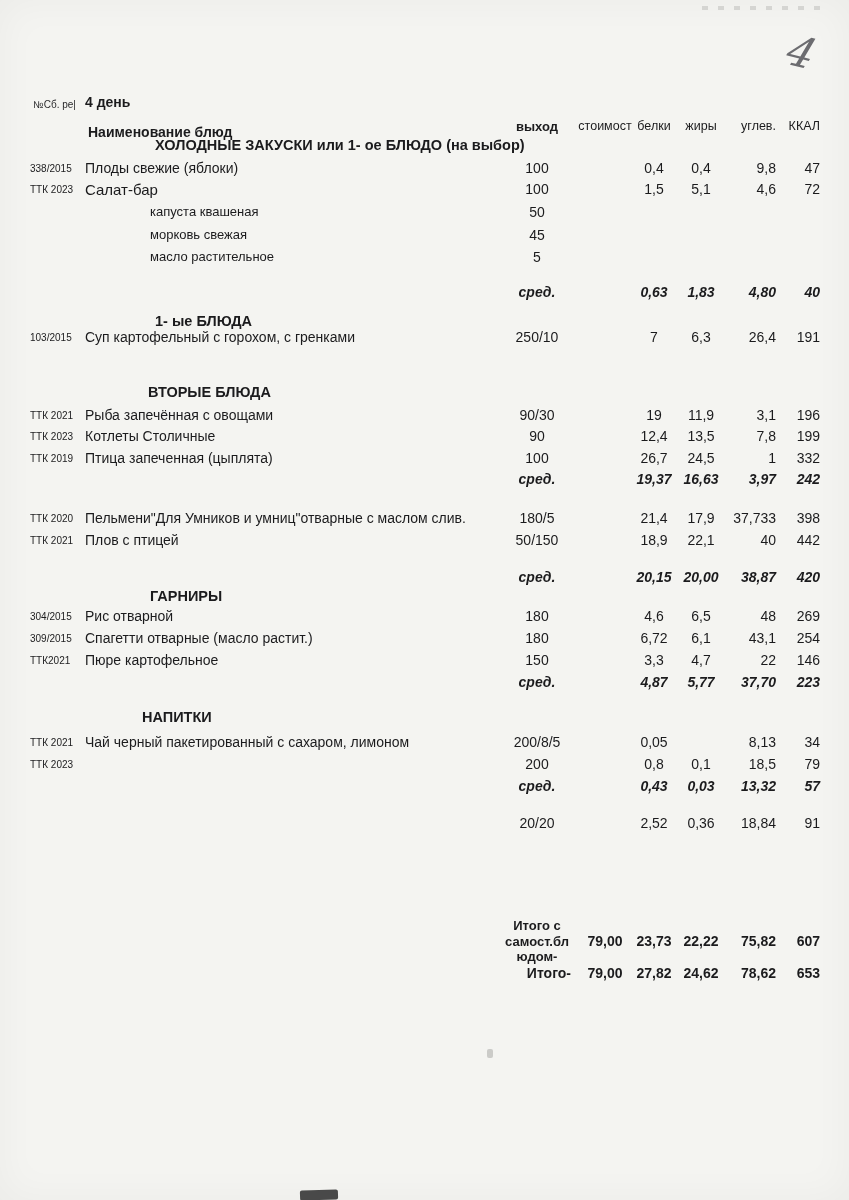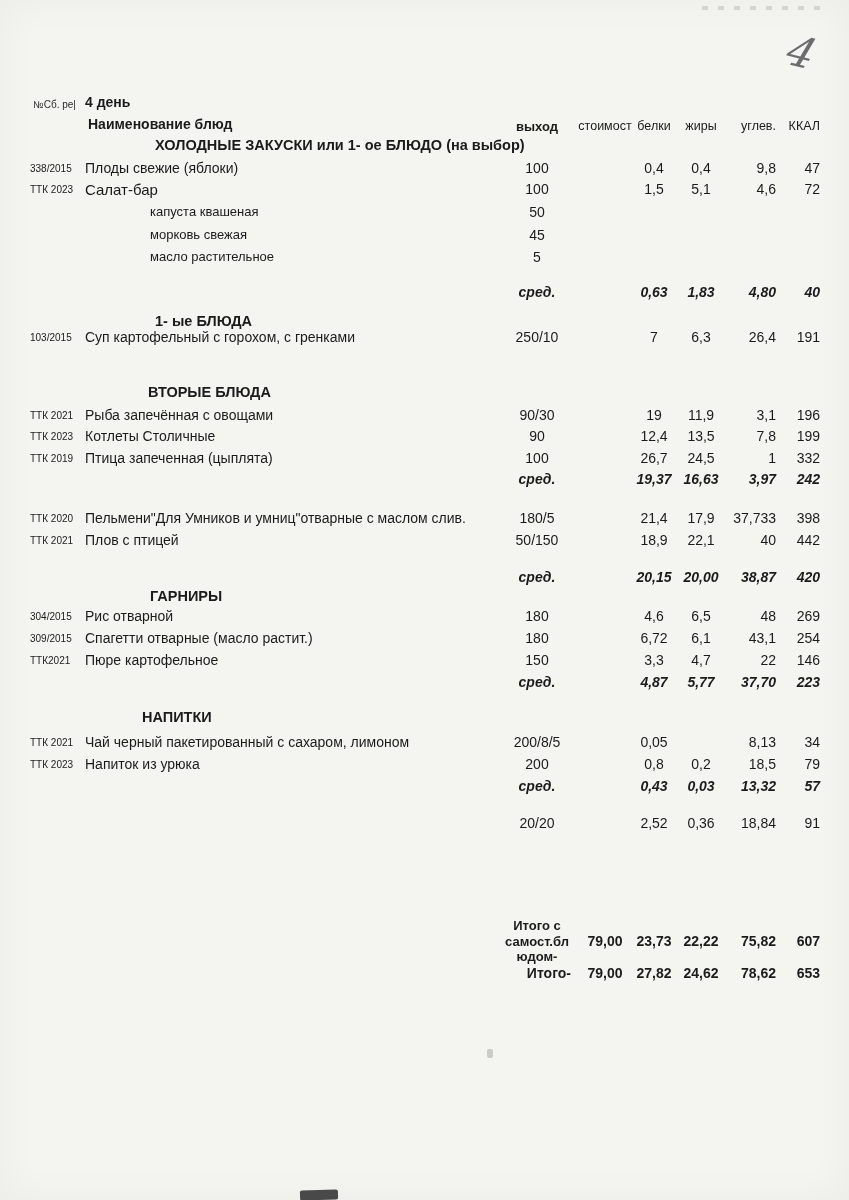--- a/index.html
+++ b/index.html
@@ -14,21 +14,21 @@
     position:absolute; top:28px; left:788px;
     font-family:"DejaVu Serif", serif; font-style:italic;
     font-size:42px; color:#55555a; opacity:.85;
     transform: rotate(14deg) skewX(-6deg);
   }
   
   .ref { position:absolute; top:99px; left:33px; font-size:10px; color:#2a2a2c; }
   .day { position:absolute; top:94px; left:85px; font-size:14px; font-weight:bold; }
   
   .hdr { position:absolute; top:116px; left:0; width:849px; font-size:12.5px; }
-  .hdr .name-h { position:absolute; left:88px; top:0; font-weight:bold; font-size:14px; white-space:nowrap; }
+  .hdr .name-h { position:absolute; left:88px; top:8px; font-weight:bold; font-size:14px; white-space:nowrap; }
   .hdr span.col { position:absolute; top:3px; }
   .hdr .c-vyhod { font-weight:bold; font-size:13px; top:1px; }
   
   .section { position:absolute; font-weight:bold; font-size:14.5px; white-space:nowrap; }
   .sec-cold   { top:137px; left:155px; }
   .sec-first  { top:313px; left:155px; }
   .sec-second { top:384px; left:148px; }
   .sec-garnish{ top:588px; left:150px; }
   .sec-drinks { top:709px; left:142px; }
   
@@ -226,24 +226,23 @@
   <div class="t-row t-item" style="top:734px">
       <span class="c-code">ТТК 2021</span>
       <span class="c-name">Чай черный пакетированный с сахаром, лимоном</span>
       <span class="c-vyhod">200/8/5</span>
       <span class="c-belki">0,05</span>
       <span class="c-uglev">8,13</span>
       <span class="c-kkal">34</span>
     </div>
   <div class="t-row t-item" style="top:756px">
       <span class="c-code">ТТК 2023</span>
-      <span class="c-name">Напиток из урюка</span>
       <span class="c-vyhod">200</span>
       <span class="c-belki">0,8</span>
-      <span class="c-zhiry">0,2</span>
+      <span class="c-zhiry">0,1</span>
       <span class="c-uglev">18,5</span>
       <span class="c-kkal">79</span>
     </div>
   <div class="t-row t-avg" style="top:778px">
       <span class="c-vyhod">сред.</span>
       <span class="c-belki">0,43</span>
       <span class="c-zhiry">0,03</span>
       <span class="c-uglev">13,32</span>
       <span class="c-kkal">57</span>
     </div>

